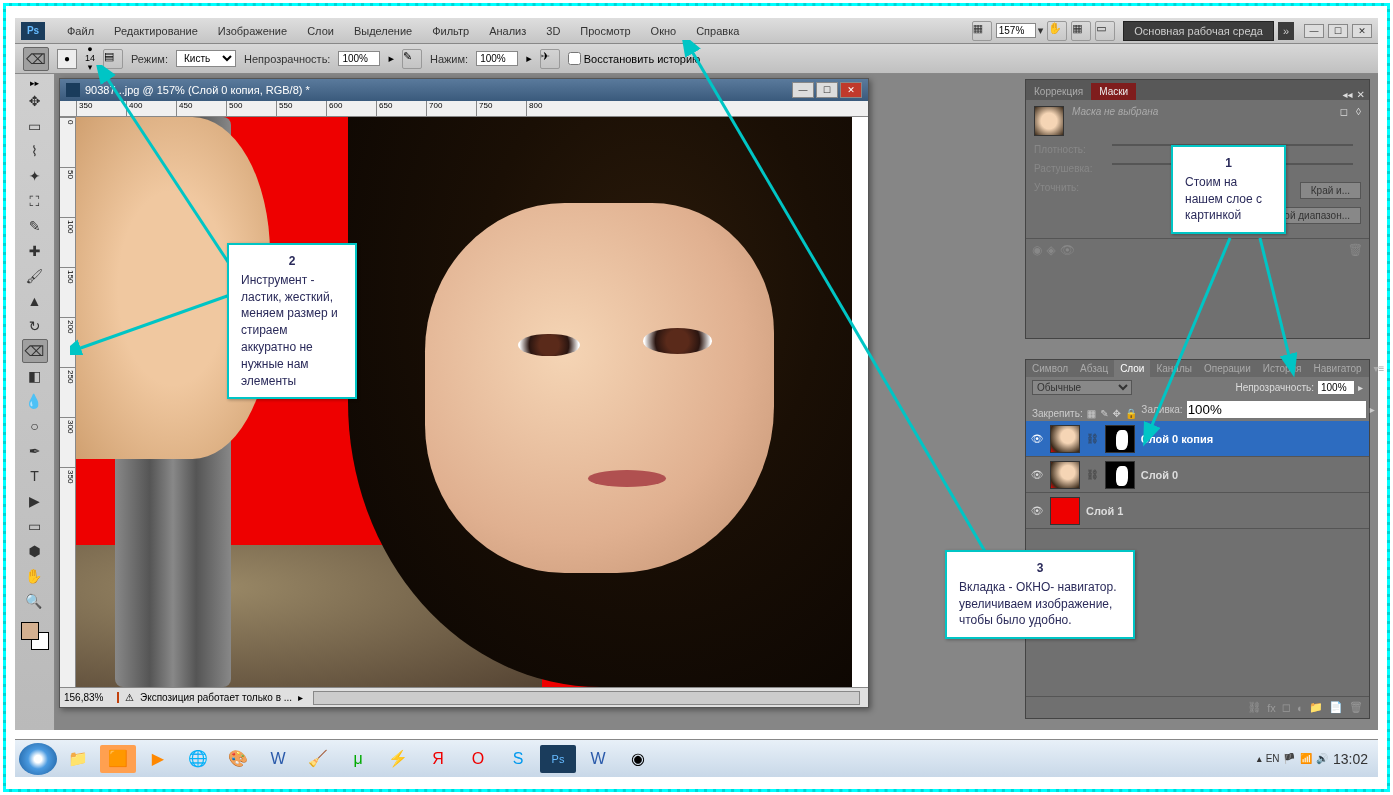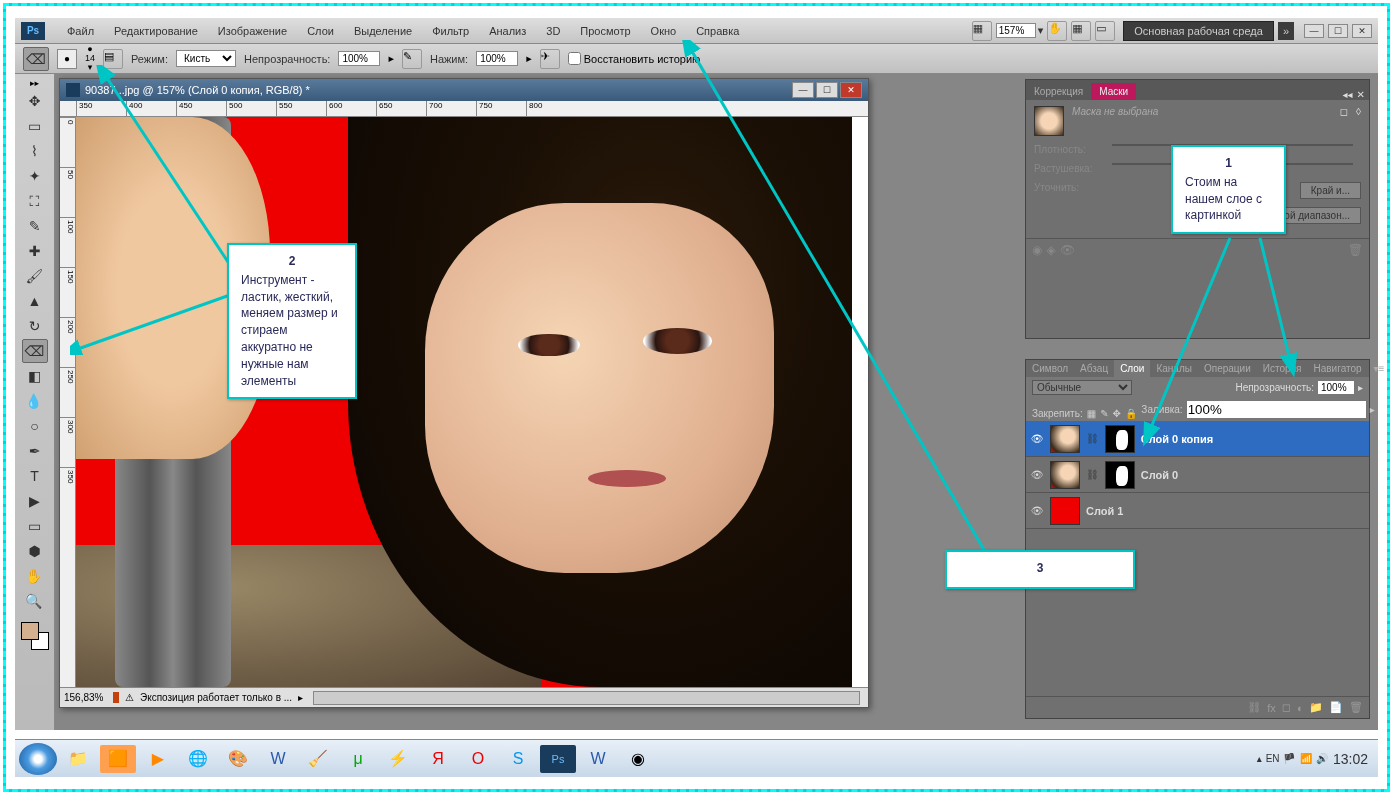--- a/index.html
+++ b/index.html
@@ -43,37 +43,37 @@
 .doc-title .ico { width: 14px; height: 14px; background: #1a3c5c; margin-right: 5px; }
 .doc-title-controls { margin-left: auto; display: flex; gap: 2px; }
 .doc-title-controls span { width: 22px; height: 16px; background: #ddd; border: 1px solid #888; display: flex; align-items: center; justify-content: center; font-size: 9px; color: #333; }
 .doc-title-controls .close { background: #c0392b; color: #fff; }
 .ruler-h { height: 16px; background: #f0f0f0; border-bottom: 1px solid #888; font-size: 8px; display: flex; position: relative; padding-left: 16px; }
 .ruler-h span { width: 50px; border-left: 1px solid #888; padding-left: 2px; }
 .ruler-v { position: absolute; left: 0; top: 38px; bottom: 20px; width: 16px; background: #f0f0f0; border-right: 1px solid #888; font-size: 8px; display: flex; flex-direction: column; }
 .ruler-v span { height: 50px; border-top: 1px solid #888; padding-top: 2px; writing-mode: vertical-rl; }
 .canvas { position: absolute; left: 16px; top: 38px; right: 16px; bottom: 20px; overflow: hidden; }
 .doc-status { position: absolute; bottom: 0; left: 0; right: 0; height: 20px; background: #e0e0e0; border-top: 1px solid #888; display: flex; align-items: center; font-size: 10px; padding: 0 4px; gap: 6px; }
-.doc-status .zoom-val { width: 55px; border-right: 6px solid #c2410c; padding-right: 4px; }
+.doc-status .zoom-val { width: 55px; border-right: 2px solid #c2410c; padding-right: 4px; }
 
 .red-bg { position: absolute; inset: 0; background: #e00; }
 .person { position: absolute; inset: 0; }
 .hair { position: absolute; top: 0; right: 0; width: 65%; height: 100%; background: radial-gradient(ellipse at 60% 30%, #2a1a0a 0%, #1a0f05 40%, #0a0502 100%); border-radius: 0 0 0 50%; }
 .face { position: absolute; right: 10%; top: 15%; width: 45%; height: 65%; background: radial-gradient(ellipse at 40% 40%, #f5d5b5 0%, #e0b090 60%, #c09070 100%); border-radius: 40% 35% 45% 40%; }
 .eye-l { position: absolute; right: 35%; top: 38%; width: 8%; height: 4%; background: radial-gradient(circle, #5a2a1a 30%, #2a1510 60%, #fff 90%); border-radius: 50%; }
 .eye-r { position: absolute; right: 18%; top: 37%; width: 9%; height: 4.5%; background: radial-gradient(circle, #5a2a1a 30%, #2a1510 60%, #fff 90%); border-radius: 50%; }
 .lips { position: absolute; right: 24%; top: 62%; width: 10%; height: 3%; background: #b05050; border-radius: 50%; }
 .hand { position: absolute; left: 0; top: 0; width: 25%; height: 60%; background: radial-gradient(ellipse, #f0c8a0 40%, #d0a070 100%); border-radius: 0 40% 40% 0; }
 .sword { position: absolute; left: 5%; top: 0; width: 15%; height: 100%; background: linear-gradient(90deg, #888 0%, #555 30%, #888 50%, #555 70%, #888 100%); border-radius: 8px; }
 .armor { position: absolute; left: 0; bottom: 0; width: 60%; height: 25%; background: radial-gradient(ellipse at 30% 30%, #998866 0%, #554433 100%); }
 
 .panel { position: absolute; background: #707070; border: 1px solid #444; font-size: 10px; color: #ddd; }
 .panel-tabs { height: 20px; background: #585858; display: flex; align-items: flex-end; }
 .panel-tab { padding: 3px 8px; background: #585858; color: #aaa; cursor: pointer; font-size: 10px; }
-.panel-tab.active { background: #be185d; color: #eee; }
+.panel-tab.active { background: #7f1d1d; color: #eee; }
 .panel-close { margin-left: auto; padding: 0 4px; cursor: pointer; display: flex; gap: 4px; }
 
 .masks-panel { right: 8px; top: 5px; width: 345px; height: 260px; }
 .masks-body { padding: 6px 8px; }
 .masks-row { display: flex; margin-bottom: 8px; gap: 8px; }
 .mask-thumb { width: 30px; height: 30px; background: #555; border: 1px solid #333; background: radial-gradient(circle, #f5d5b5 40%, #3a2a1a 100%); }
 .mask-label { font-style: italic; color: #aaa; }
 .prop-label { color: #888; font-size: 10px; width: 70px; }
 .prop-slider { height: 2px; background: #555; flex: 1; margin-right: 8px; }
 .panel-btn { background: #888; border: 1px solid #555; padding: 2px 10px; font-size: 10px; color: #333; margin-left: auto; }
@@ -366,20 +366,21 @@
 <div class="callout" style="right:107px;top:145px;width:115px;">
   <div class="num">1</div>
   <div>Стоим на нашем слое с картинкой</div>
 </div>
 <div class="callout" style="left:227px;top:243px;width:130px;">
   <div class="num">2</div>
   <div>Инструмент - ластик, жесткий, меняем размер и стираем аккуратно не нужные нам элементы</div>
 </div>
 <div class="callout" style="left:945px;top:550px;width:190px;">
   <div class="num">3</div>
+  <div>Вкладка - ОКНО- навигатор. увеличиваем изображение, чтобы было удобно.</div>
 </div>
 
 <svg class="arrow" style="left:70px;top:65px;" width="170" height="290">
   <defs>
       <marker id="ah1" markerWidth="10" markerHeight="10" refX="2" refY="3" orient="auto">
         <path d="M0,0 L0,6 L8,3 z" fill="#00c5c5"></path>
       </marker>
     </defs>
   <line x1="160" y1="200" x2="35" y2="10" stroke="#00c5c5" stroke-width="3" marker-end="url(#ah1)"></line>
   <line x1="160" y1="230" x2="5" y2="285" stroke="#00c5c5" stroke-width="3" marker-end="url(#ah1)"></line>

